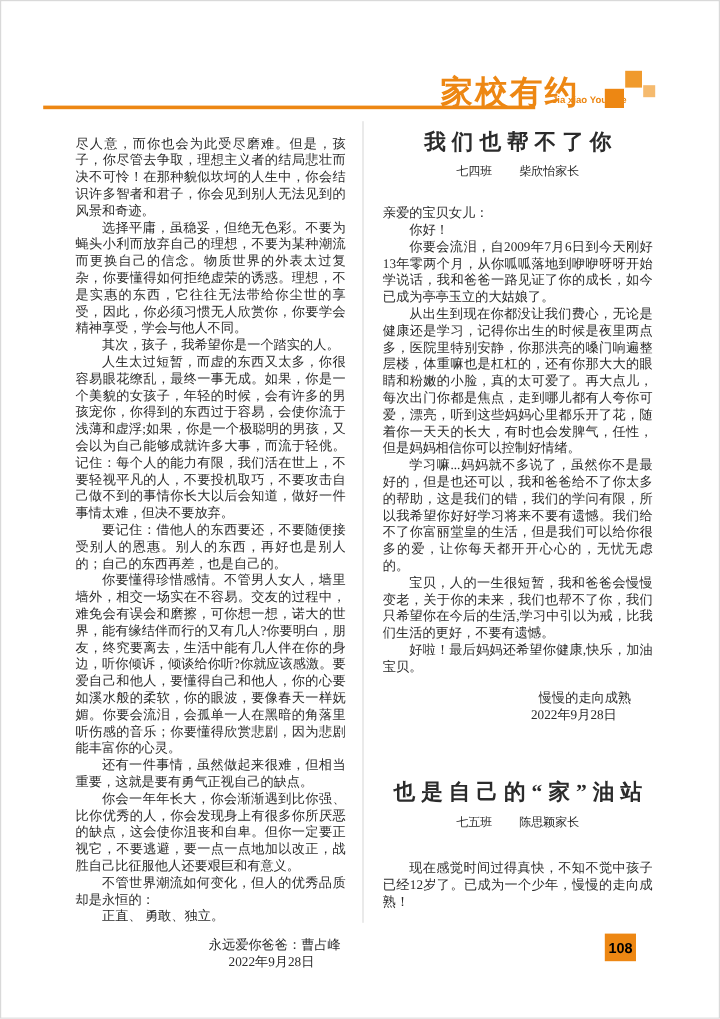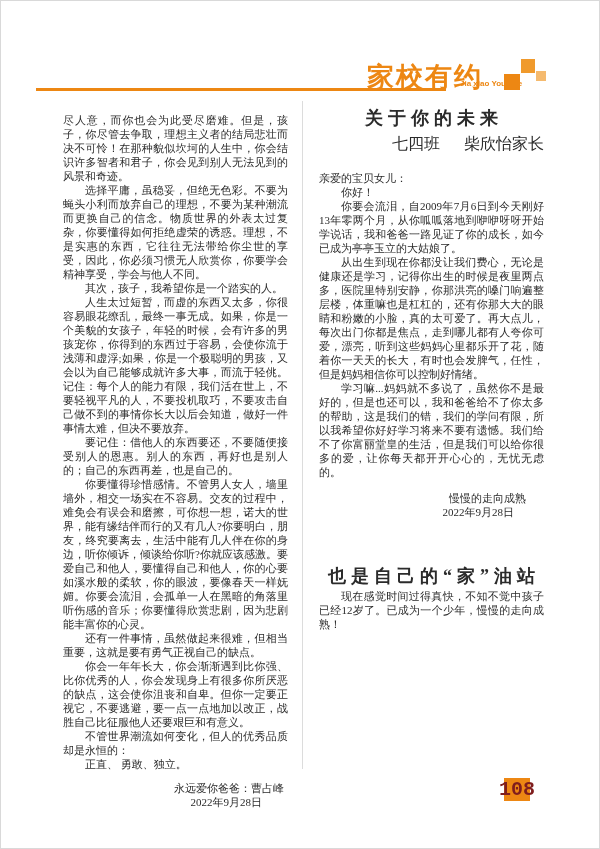--- a/index.html
+++ b/index.html
@@ -26,30 +26,30 @@
   .col-right{left:318px;top:104px;}
   p{margin:0;}
   .indent{text-indent:2em;}
   .sig{text-align:right;margin-top:10px;padding-right:4px;}
   .sig-date{text-align:right;padding-right:26px;}
   .sig2{text-align:right;margin-top:12px;padding-right:18px;}
   .sig2-date{text-align:right;padding-right:30px;}
   
   .article-title{font-size:18px;line-height:26px;font-weight:bold;text-align:center;
                  letter-spacing:5px;text-indent:5px;}
-  .byline{text-align:right;font-size:16px;margin:6px 0 20px;}
+  .byline{text-align:center;font-size:10px;margin:6px 0 20px;}
   .byline .cls{margin-right:20px;}
   .salutation{margin-top:0;}
   .article2{margin-top:44px;}
   .article2 .byline{margin-bottom:24px;}
   
   .page-num{position:absolute;left:503px;top:777px;width:26px;height:23px;
-            background:var(--accent);color:#7f1d1d;font-size:20px;font-weight:bold;
+            background:var(--accent);color:#000000;font-size:12px;font-weight:bold;
             display:flex;align-items:center;justify-content:center;
-            font-family:Liberation Mono, monospace;}
+            font-family:Liberation Sans, sans-serif;}
 </style>
 </head>
 <body>
 
 <div class="page">
 
   <div class="header-rule"></div>
   <div class="brand">家校有约</div>
   <div class="brand-sub">Jia xiao You Yue</div>
   <div class="sq sq1"></div>
@@ -67,34 +67,40 @@
     <p class="indent">你要懂得珍惜感情。不管男人女人，墙里墙外，相交一场实在不容易。交友的过程中，难免会有误会和磨擦，可你想一想，诺大的世界，能有缘结伴而行的又有几人?你要明白，朋友，终究要离去，生活中能有几人伴在你的身边，听你倾诉，倾谈给你听?你就应该感激。要爱自己和他人，要懂得自己和他人，你的心要如溪水般的柔软，你的眼波，要像春天一样妩媚。你要会流泪，会孤单一人在黑暗的角落里听伤感的音乐；你要懂得欣赏悲剧，因为悲剧能丰富你的心灵。</p>
     <p class="indent">还有一件事情，虽然做起来很难，但相当重要，这就是要有勇气正视自己的缺点。</p>
     <p class="indent">你会一年年长大，你会渐渐遇到比你强、比你优秀的人，你会发现身上有很多你所厌恶的缺点，这会使你沮丧和自卑。但你一定要正视它，不要逃避，要一点一点地加以改正，战胜自己比征服他人还要艰巨和有意义。</p>
     <p class="indent">不管世界潮流如何变化，但人的优秀品质却是永恒的：</p>
     <p class="indent">正直、 勇敢、独立。</p>
     <p class="sig">永远爱你爸爸：曹占峰</p>
     <p class="sig-date">2022年9月28日</p>
   </div>
 
   <div class="col col-right">
-    <div class="article-title">关于你的未来</div>
+    <div class="article-title">我们也帮不了你</div>
     <div class="byline">
       <span class="cls">七四班</span>
       <span>柴欣怡家长</span>
     </div>
     <p class="salutation">亲爱的宝贝女儿：</p>
     <p class="indent">你好！</p>
     <p class="indent">你要会流泪，自2009年7月6日到今天刚好13年零两个月，从你呱呱落地到咿咿呀呀开始学说话，我和爸爸一路见证了你的成长，如今已成为亭亭玉立的大姑娘了。</p>
     <p class="indent">从出生到现在你都没让我们费心，无论是健康还是学习，记得你出生的时候是夜里两点多，医院里特别安静，你那洪亮的嗓门响遍整层楼，体重嘛也是杠杠的，还有你那大大的眼睛和粉嫩的小脸，真的太可爱了。再大点儿，每次出门你都是焦点，走到哪儿都有人夸你可爱，漂亮，听到这些妈妈心里都乐开了花，随着你一天天的长大，有时也会发脾气，任性，但是妈妈相信你可以控制好情绪。</p>
     <p class="indent">学习嘛...妈妈就不多说了，虽然你不是最好的，但是也还可以，我和爸爸给不了你太多的帮助，这是我们的错，我们的学问有限，所以我希望你好好学习将来不要有遗憾。我们给不了你富丽堂皇的生活，但是我们可以给你很多的爱，让你每天都开开心心的，无忧无虑的。</p>
+    <p class="indent">宝贝，人的一生很短暂，我和爸爸会慢慢变老，关于你的未来，我们也帮不了你，我们只希望你在今后的生活,学习中引以为戒，比我们生活的更好，不要有遗憾。</p>
+    <p class="indent">好啦！最后妈妈还希望你健康,快乐，加油宝贝。</p>
     <p class="sig2">慢慢的走向成熟</p>
     <p class="sig2-date">2022年9月28日</p>
 
     <div class="article2">
       <div class="article-title">也是自己的“家”油站</div>
+      <div class="byline">
+        <span class="cls">七五班</span>
+        <span>陈思颖家长</span>
+      </div>
       <p class="indent">现在感觉时间过得真快，不知不觉中孩子已经12岁了。已成为一个少年，慢慢的走向成熟！</p>
     </div>
   </div>
 
   <div class="page-num">108</div>
 
 </div>
 
 </body></html>

